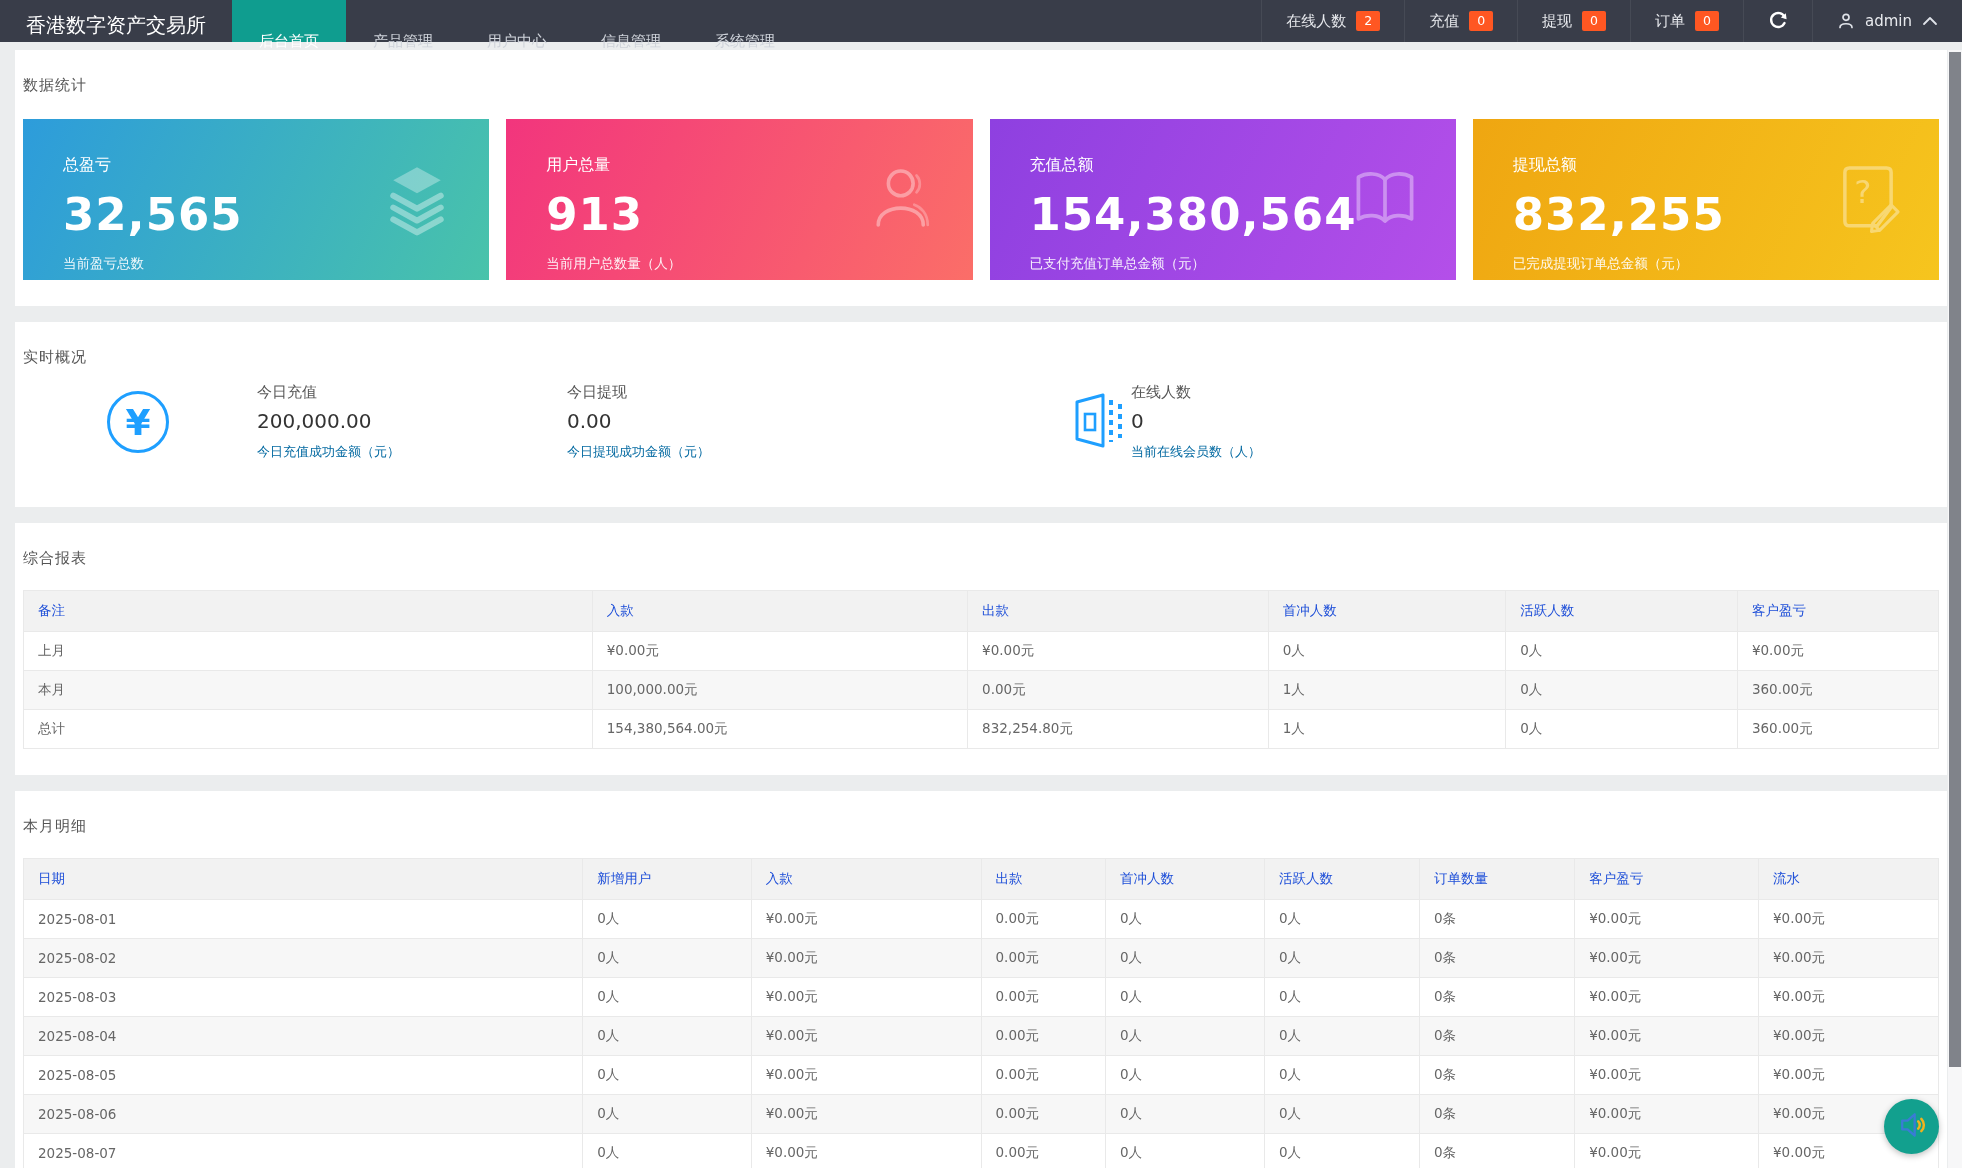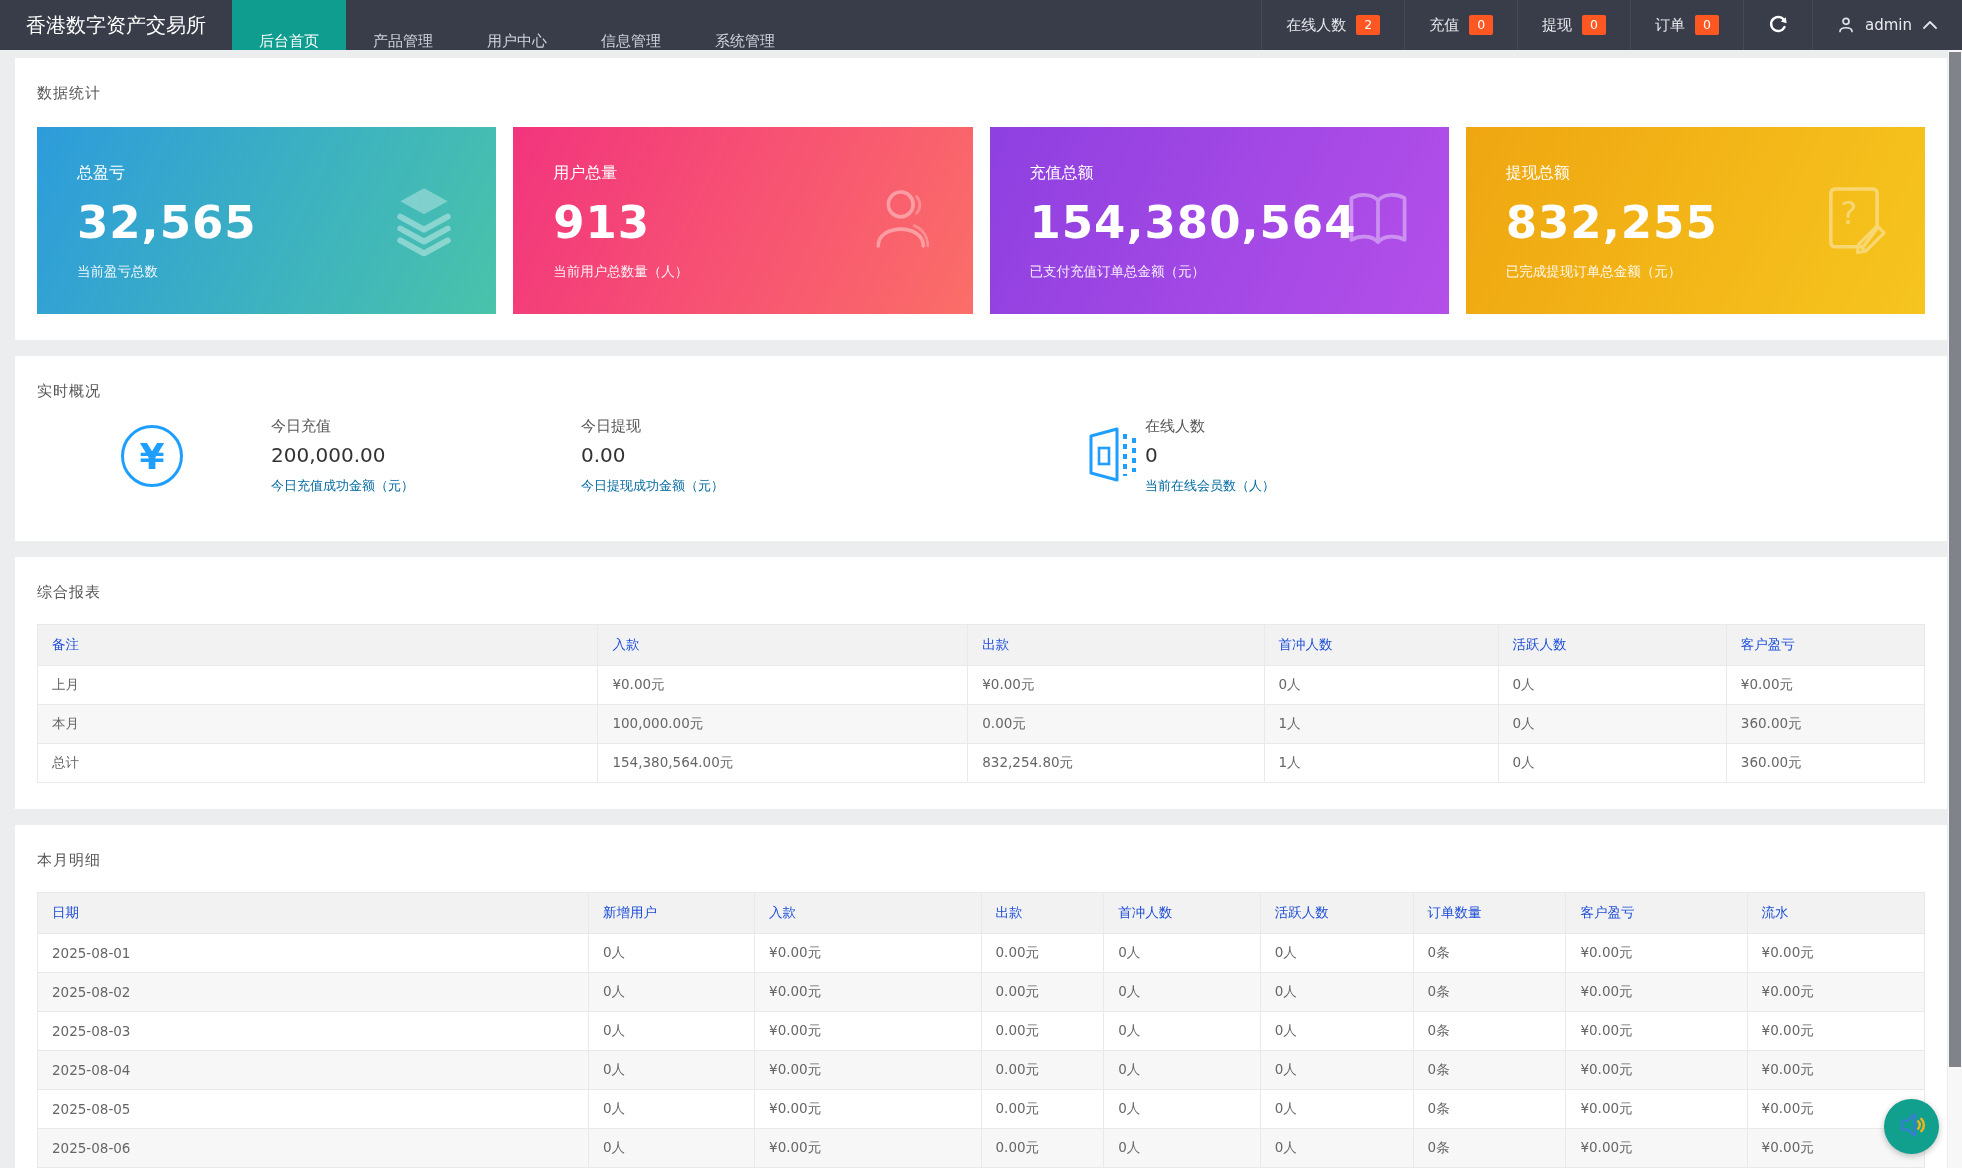--- a/index.html
+++ b/index.html
@@ -4,48 +4,48 @@
 <style>
   * { margin:0; padding:0; box-sizing:border-box; }
   html,body { width:1962px; height:1168px; overflow:hidden; }
   body {
     font-family:"DejaVu Sans","Liberation Sans",sans-serif;
     background:#ebedee; position:relative;
   }
 
   
   .navbar {
-    height:50px; background:var(--nav-bg,#393d49);
+    height:42px; background:var(--nav-bg,#393d49);
     display:flex; align-items:stretch;
   }
   .brand { color:#fff; font-size:20px; line-height:50px; padding:0 26px; white-space:nowrap; }
   .nav-tabs { display:flex; align-items:stretch; }
   .tab { color:#cfd3da; font-size:15px; line-height:50px; padding:16px 27px; cursor:pointer; white-space:nowrap; }
   .tab.active { background:var(--accent,#0f9d8f); color:#fff; }
   .nav-right { margin-left:auto; display:flex; align-items:stretch; }
   .counter, .icon-btn, .user-menu {
     display:flex; align-items:center; gap:10px; padding:0 24px;
     border-left:1px solid rgba(255,255,255,.07);
     color:#e8eaee; font-size:15px; cursor:pointer; white-space:nowrap;
   }
   .badge {
     background:var(--badge,#ff5722); color:#fff; font-size:12.5px;
     padding:2px 8px; border-radius:2px; line-height:1.3;
   }
   .icon-btn svg, .user-menu svg { display:block; }
 
   
   .main { padding:8px 15px 0 15px; }
-  .panel { background:#fff; margin-bottom:16px; padding:26px 22px; }
+  .panel { background:#fff; margin-bottom:16px; padding:26px 8px; }
   .panel-title { font-size:15px; color:#555; letter-spacing:1px; }
 
   
   .cards-row { display:flex; gap:17px; margin-top:24px; }
   .stat-card {
-    flex:1; height:187px; position:relative; color:#fff;
+    flex:1; height:161px; position:relative; color:#fff;
     padding:36px 40px; overflow:hidden;
   }
   .stat-card .card-label { font-size:16px; }
   .stat-card .card-value { font-size:45px; font-weight:700; margin-top:12px; letter-spacing:1px; }
   .stat-card .card-caption { font-size:13.5px; margin-top:14px; opacity:.92; }
   .card-icon { position:absolute; right:34px; top:50%; transform:translateY(-50%); opacity:.38; }
 
   
   .realtime-row { display:flex; align-items:center; margin-top:16px; padding-bottom:20px; }
   .round-icon {

